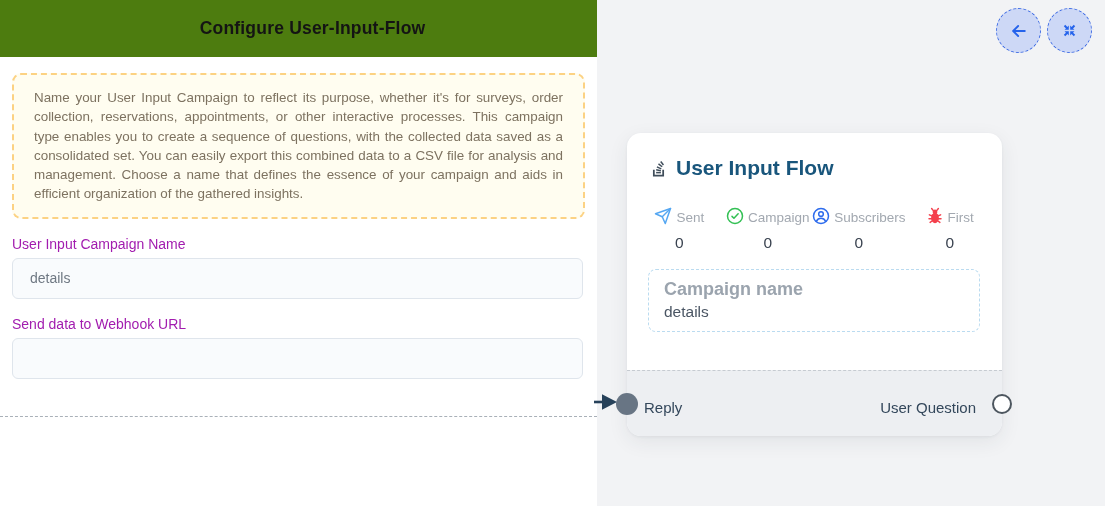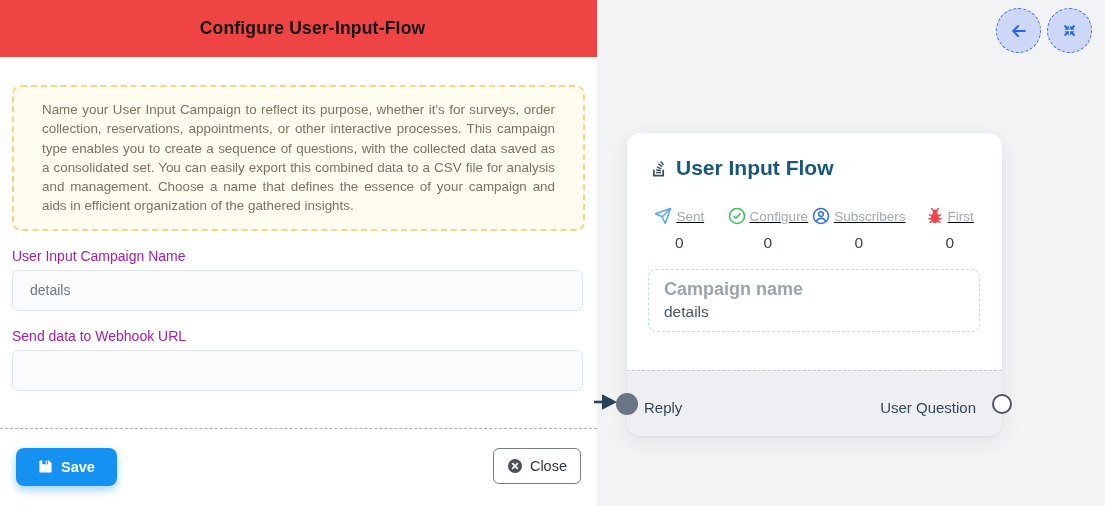--- a/index.html
+++ b/index.html
@@ -2,26 +2,26 @@
 <html><head>
 <meta charset="utf-8">
 <style>
   * { margin:0; padding:0; box-sizing:border-box; }
   html,body { width:1105px; height:506px; }
   body { font-family:"Liberation Sans", sans-serif; background:#fff; overflow:hidden; }
   .app { position:relative; width:1105px; height:506px; }
 
   
   .left-panel { position:absolute; left:0; top:0; width:597px; height:506px; background:#fff; }
-  .panel-header { height:57px; background:#ef4444; display:flex; align-items:center; justify-content:center;padding-left:28px; }
+  .panel-header { height:57px; background:#4d7c0f; display:flex; align-items:center; justify-content:center;padding-left:28px; }
   .panel-header h1 { font-size:17.5px; font-weight:bold; color:#141414; letter-spacing:.2px; }
   .panel-body { padding:0 12px; }
 
-  .info-box { margin-top:28px; background:#fffdf0; border:2px dashed #fcd283; border-radius:9px;
-              padding:13px 28px; color:#7d7260; font-size:13.4px; line-height:1.44; text-align:justify; }
+  .info-box { margin-top:16px; background:#fffdf0; border:2px dashed #fcd283; border-radius:9px;
+              padding:13px 20px; color:#7d7260; font-size:13.4px; line-height:1.44; text-align:justify; }
 
   .field-label { margin-top:17px; font-size:14px; color:#a21caf; }
   .text-input { margin-top:6px; width:571px; height:41px; background:#f9fbfd; border:1px solid #dfe5ec;
                 border-radius:6px; padding:0 17px; font-size:14px; color:#6f7883;
                 font-family:"Liberation Sans", sans-serif; outline:none; display:block; }
 
   .dashed-sep { margin-top:37px; border-top:1px dashed #a9b0b8; margin-left:-12px; margin-right:-12px; }
   .left-footer { display:flex; justify-content:space-between; align-items:flex-start; padding:19px 4px 0 4px; }
   .save-btn { display:flex; align-items:center; gap:8px; background:#1591f2; color:#fff; border:none;
               border-radius:8px; padding:11px 22px; font-size:14.5px; font-weight:bold; cursor:pointer;
@@ -38,21 +38,21 @@
 
   
   .flow-card { position:absolute; left:30px; top:133px; width:375px; height:303px; background:#fff;
                border-radius:14px; box-shadow:0 6px 20px rgba(40,50,60,.08), 0 1px 3px rgba(40,50,60,.06);
                display:flex; flex-direction:column; }
   .card-title-row { display:flex; align-items:center; gap:8px; padding:23px 22px 0 22px; }
   .card-title { font-size:21px; font-weight:bold; color:#19567c; }
 
   .stats-row { display:flex; margin-top:27px; padding:0 8px; }
   .stat { flex:1; display:flex; flex-direction:column; align-items:center; }
-  .stat-head { display:flex; align-items:center; gap:4px;text-decoration:underline; }
+  .stat-head { display:flex; align-items:flex-end; gap:4px; }
   .stat-label { font-size:13.5px; color:#a2a8b0; }
   .stat-value { margin-top:9px; font-size:15.5px; color:#3a4350; }
 
   .campaign-box { margin:17px 22px 0 21px; border:1.5px dashed #badbf0; border-radius:8px; padding:9px 15px 10px 15px; }
   .campaign-label { font-size:18px; font-weight:bold; color:#9ba4ae; }
   .campaign-value { margin-top:3px; font-size:15.5px; color:#4a5563; }
 
   .card-footer { margin-top:auto; position:relative; height:66px; background:#edeff2;
                  border-top:1.5px dashed #c6cbd1; border-radius:0 0 14px 14px;
                  display:flex; align-items:center; justify-content:space-between; padding:8px 26px 0 17px; }
@@ -77,41 +77,20 @@
       <div class="info-box">Name your User Input Campaign to reflect its purpose, whether it's for surveys, order collection, reservations, appointments, or other interactive processes. This campaign type enables you to create a sequence of questions, with the collected data saved as a consolidated set. You can easily export this combined data to a CSV file for analysis and management. Choose a name that defines the essence of your campaign and aids in efficient organization of the gathered insights.</div>
 
       <div class="field-label">User Input Campaign Name</div>
       <input class="text-input" type="text" value="details" style="">
 
       <div class="field-label">Send data to Webhook URL</div>
       <input class="text-input" type="text" value="" style="">
 
       <div class="dashed-sep"></div>
 
-      <div class="left-footer">
-        <button class="save-btn">
-          <span style="display:flex">
-            <svg width="15" height="15" viewBox="0 0 16 16">
-              <path d="M2.5 1.5h9.3l2.7 2.7v9.3a1 1 0 0 1-1 1h-11a1 1 0 0 1-1-1v-11a1 1 0 0 1 1-1z" fill="#fff"></path>
-              <rect x="4.6" y="1.5" width="6.2" height="4.1" fill="#1591f2"></rect>
-              <rect x="8.2" y="2.1" width="1.6" height="2.9" fill="#fff"></rect>
-            </svg>
-          </span>
-          <span>Save</span>
-        </button>
-        <button class="close-btn">
-          <span style="display:flex">
-            <svg width="16" height="16" viewBox="0 0 16 16">
-              <circle cx="8" cy="8" r="7" fill="#4a5157"></circle>
-              <path d="M5.6 5.6l4.8 4.8M10.4 5.6l-4.8 4.8" stroke="#fff" stroke-width="1.7" stroke-linecap="round"></path>
-            </svg>
-          </span>
-          <span>Close</span>
-        </button>
-      </div>
     </div>
   </div>
 
   <div class="right-panel">
 
     <div class="canvas-controls">
       <div class="ctrl-btn">
         <span style="display:flex">
           <svg width="20" height="20" viewBox="0 0 24 24" fill="none" stroke="#2563eb" stroke-width="2.2" stroke-linecap="round" stroke-linejoin="round">
             <path d="M19 12H5.5"></path>
@@ -160,21 +139,21 @@
           <div class="stat-value">0</div>
         </div>
         <div class="stat">
           <div class="stat-head">
             <span style="display:flex">
               <svg width="18" height="18" viewBox="0 0 24 24" fill="none" stroke="#33c054" stroke-width="2" stroke-linecap="round" stroke-linejoin="round">
                 <circle cx="12" cy="12" r="10"></circle>
                   <path d="M8 12.5l2.6 2.6L16.2 9"></path>
               </svg>
             </span>
-            <span class="stat-label">Configure</span>
+            <span class="stat-label">Campaign</span>
           </div>
           <div class="stat-value">0</div>
         </div>
         <div class="stat">
           <div class="stat-head">
             <span style="display:flex">
               <svg width="18" height="18" viewBox="0 0 24 24" fill="none" stroke="#2e6ced" stroke-width="2" stroke-linecap="round" stroke-linejoin="round">
                 <circle cx="12" cy="12" r="10"></circle>
                   <circle cx="12" cy="9.3" r="3.1"></circle>
                   <path d="M5.8 19.2c1.4-2.9 3.8-4.1 6.2-4.1s4.8 1.2 6.2 4.1"></path>

